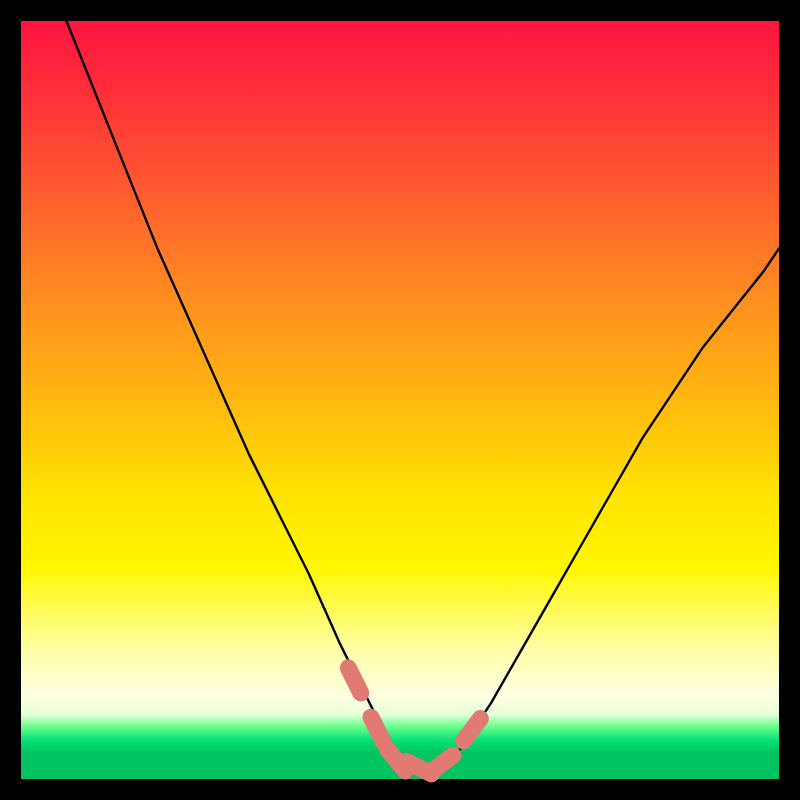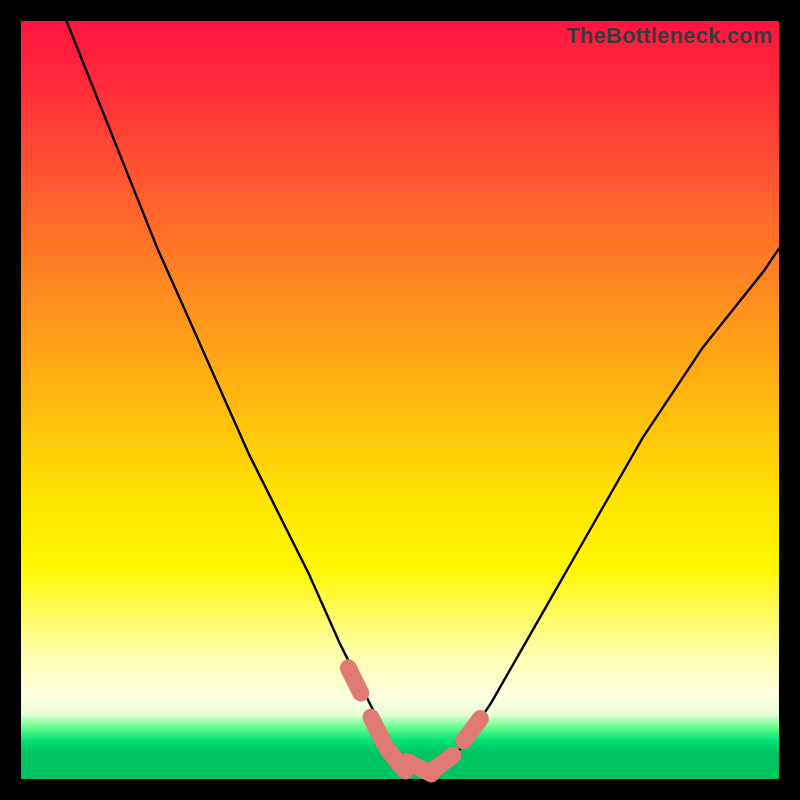--- a/index.html
+++ b/index.html
@@ -59,21 +59,20 @@
     width: 758px;
     height: 758px;
     overflow: visible;
   }
 </style>
 </head>
 <body>
 
 <div class="frame">
   <div class="plot-area">
-    <span class="watermark">TheBottleneck.com</span>
     <svg class="curve" viewBox="0 0 758 758">
       <g id="curve-layer">
           <path d="M45.5 0.0 L75.8 75.8 L106.1 151.6 L136.4 227.4 L166.8 295.6 L197.1 363.8 L227.4 432.1 L257.7 492.7 L288.0 553.3 L318.4 621.6 L333.5 651.9 L348.7 682.2 L363.8 712.5 L379.0 735.3 L394.2 750.4 L409.3 750.4 L424.5 742.8 L439.6 727.7 L470.0 682.2 L500.3 629.1 L530.6 576.1 L560.9 523.0 L591.2 470.0 L621.6 416.9 L651.9 371.4 L682.2 325.9 L712.5 288.0 L742.8 250.1 L758.0 227.4" fill="none" stroke="#000000" stroke-width="2.4" stroke-linecap="round" stroke-linejoin="round"></path>
         </g>
       <g id="marker-layer">
           <line x1="327.3" y1="646.9" x2="339.8" y2="672.0" stroke="#e07a72" stroke-width="17" stroke-linecap="round"></line>
           <line x1="350.0" y1="696.2" x2="362.5" y2="721.3" stroke="#e07a72" stroke-width="17" stroke-linecap="round"></line>
           <line x1="366.5" y1="728.1" x2="384.0" y2="750.0" stroke="#e07a72" stroke-width="17" stroke-linecap="round"></line>
           <line x1="385.4" y1="740.4" x2="410.5" y2="752.9" stroke="#e07a72" stroke-width="17" stroke-linecap="round"></line>
           <line x1="409.5" y1="751.2" x2="431.9" y2="734.4" stroke="#e07a72" stroke-width="17" stroke-linecap="round"></line>

